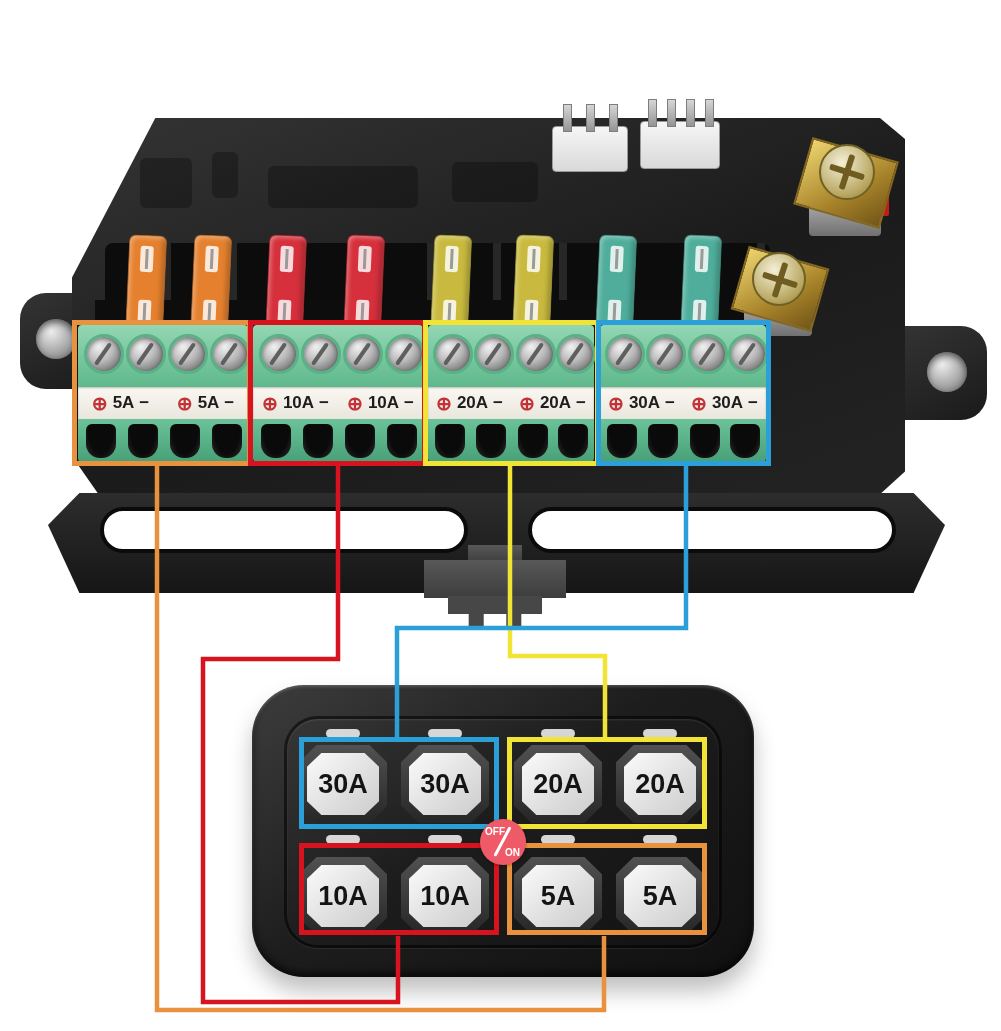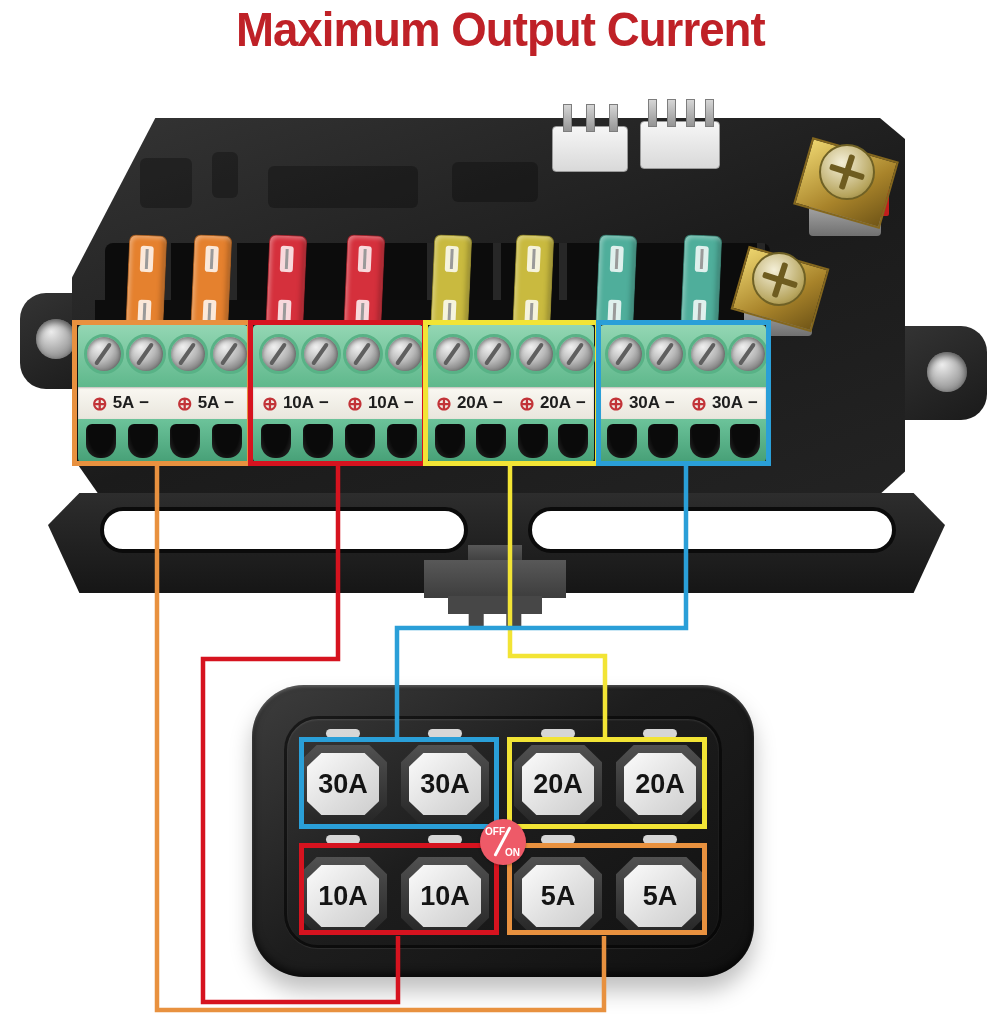--- a/index.html
+++ b/index.html
@@ -110,23 +110,20 @@
   .badge .slash{position:absolute;left:21px;top:6px;width:3px;height:33px;background:#fff;
                 transform:rotate(28deg);border-radius:2px;}
 
   svg.wires{position:absolute;left:0;top:0;z-index:25;pointer-events:none;}
 </style>
 </head>
 <body>
 
 <div id="canvas">
 
-  <div class="abs title-wrap">
-    <span class="title" style="color: rgb(191, 33, 39);">Maximum Output Current</span>
-  </div>
 
   <div class="abs tab" style="left:20px;top:293px;width:84px;height:96px;border-radius:26px 6px 6px 26px;">
     <div class="hole" style="left:16px;top:26px;"></div>
   </div>
   <div class="abs tab" style="left:897px;top:326px;width:90px;height:94px;border-radius:8px 26px 26px 8px;">
     <div class="hole" style="left:30px;top:26px;"></div>
   </div>
 
   <div class="abs fb-body">
     <div class="recess" style="left:68px;top:40px;width:52px;height:50px;"></div>

